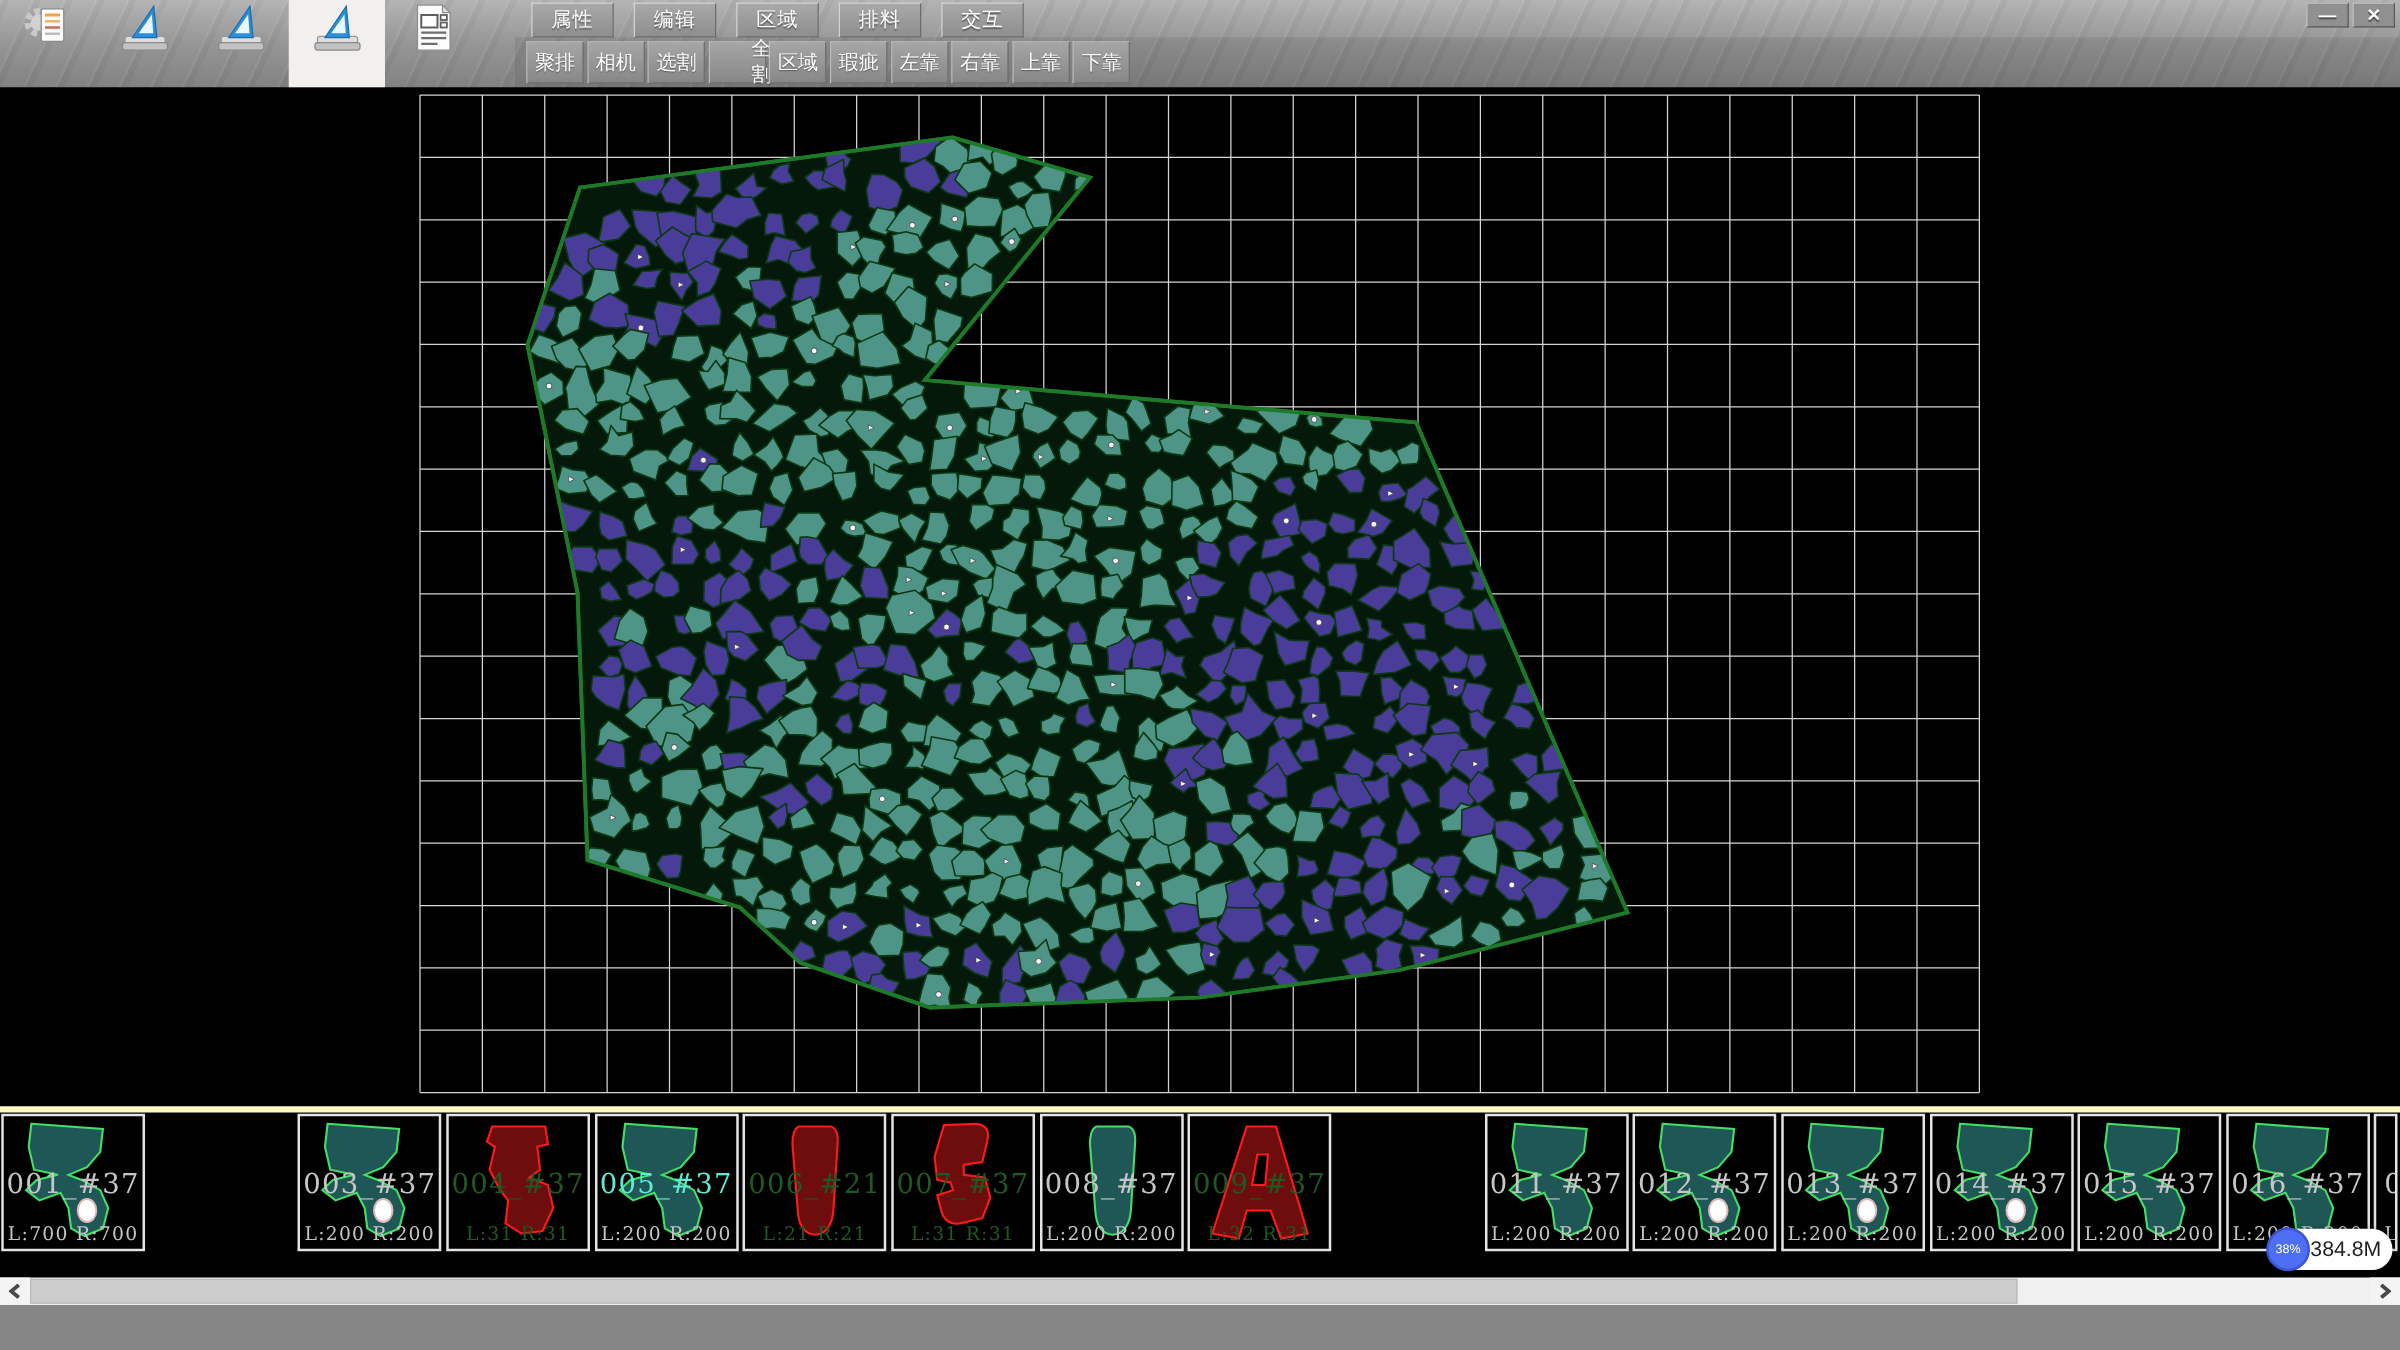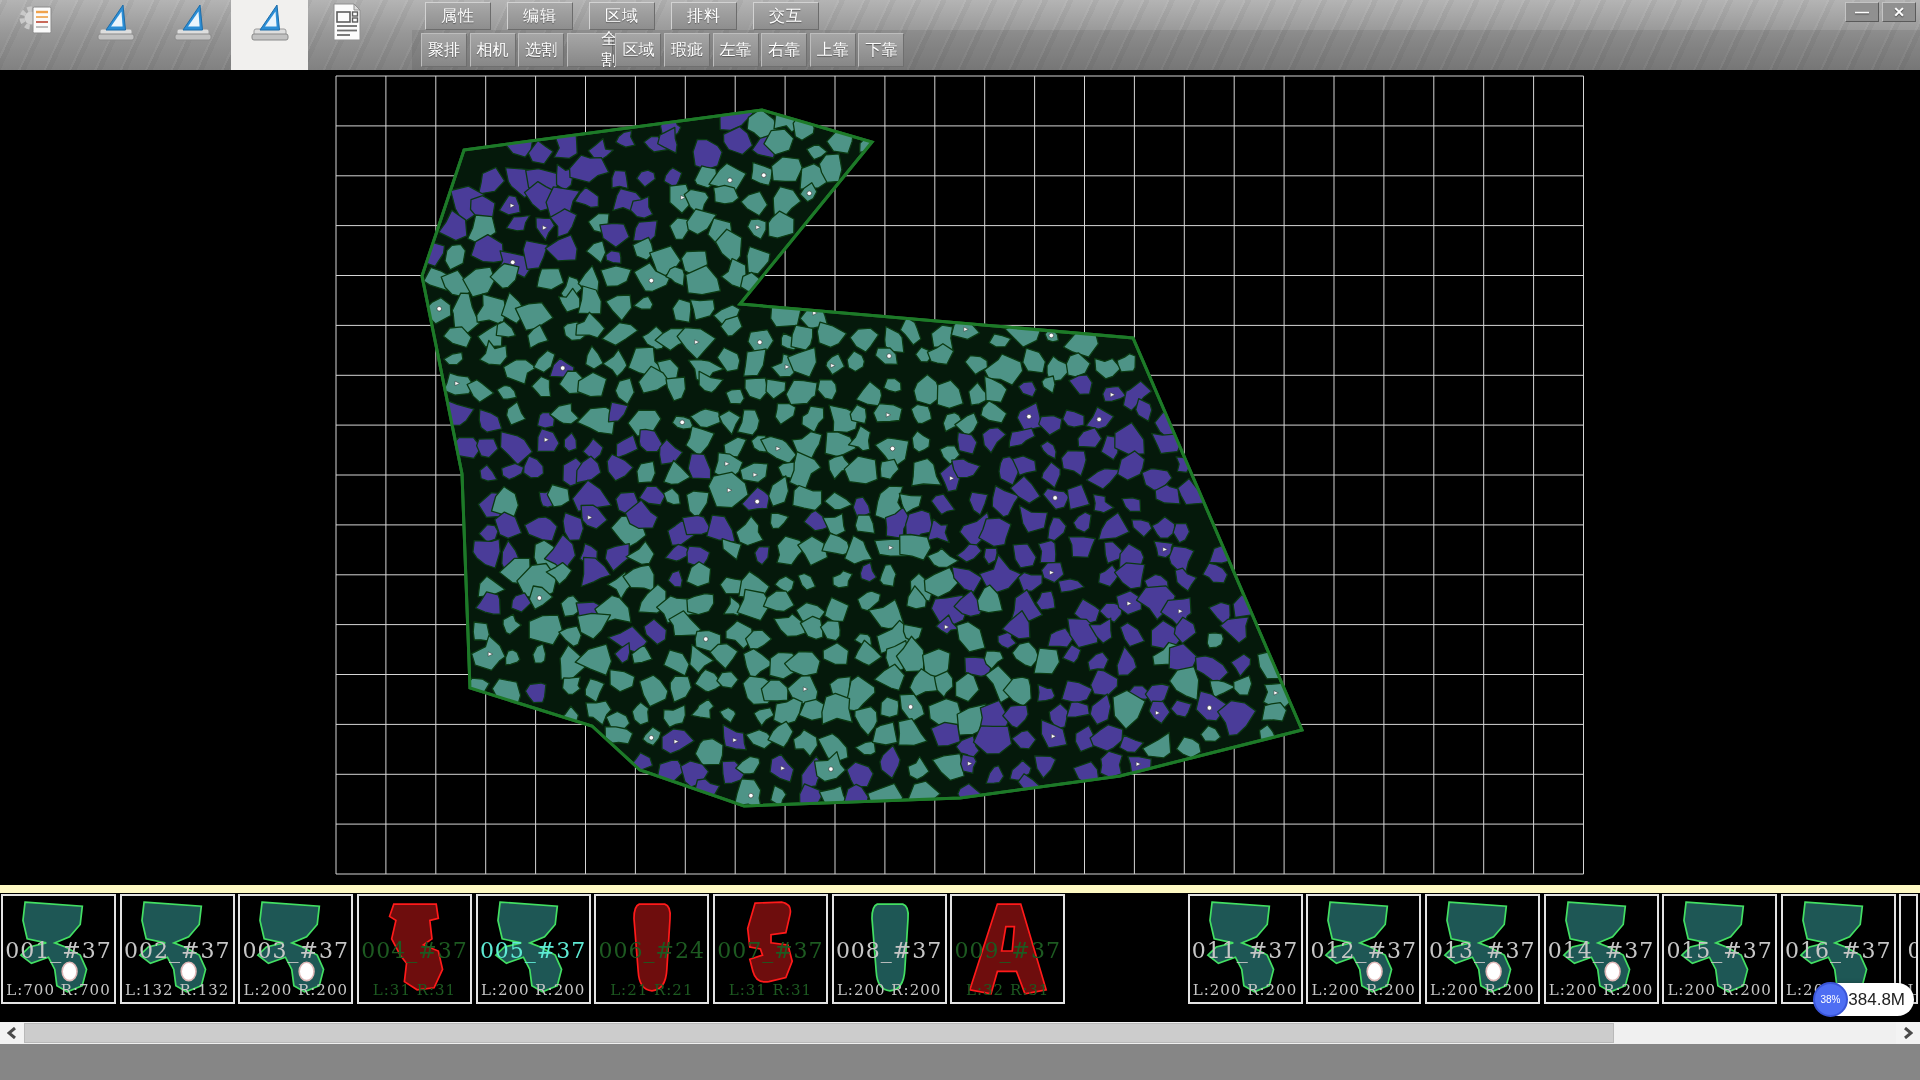--- a/index.html
+++ b/index.html
@@ -31,21 +31,21 @@
   .win-btn{position:absolute;top:2px;width:34px;height:20px;box-sizing:border-box;
     background:#909090;border:1px solid;border-color:#c4c4c4 #5a5a5a #5a5a5a #c4c4c4;
     color:#fff;display:flex;align-items:center;justify-content:center;
     font-size:14px;font-weight:bold;text-shadow:0 1px 1px #444;}
 
   
   .canvas{position:absolute;top:70px;left:0;width:1920px;height:815px;background:#000;}
 
   
   .thumbs{position:absolute;top:885px;left:0;width:1920px;height:118px;background:#000;
-    border-top:8px solid #fef9c3;box-sizing:border-box;}
+    border-top:5px solid #fef9c3;box-sizing:border-box;}
   .thumb{position:absolute;top:1px;height:110px;box-sizing:border-box;background:#000;
     border:2px solid #e4e4e4;overflow:hidden;}
   .thumb svg{position:absolute;left:3px;top:2px;width:106px;height:102px;}
   .thumb .num{position:absolute;top:42px;width:100%;text-align:center;
     font-family:"DejaVu Serif",serif;font-size:22px;letter-spacing:1px;}
   .thumb .lr{position:absolute;bottom:3px;width:100%;text-align:center;
     font-family:"DejaVu Serif",serif;font-size:15px;letter-spacing:1px;}
   .thumb.partial .num,.thumb.partial .lr{text-align:left;padding-left:6px;}
 
   
@@ -830,33 +830,25 @@
 
   <div class="thumbs" id="thumb-strip">
       <div class="thumb" style="left: 1px; width: 115px;">
         <svg viewBox="0 0 100 100" preserveAspectRatio="none">
           <path d="M18,4 L72,8 L70,26 L60,38 L46,44 L56,48 L70,56 L76,70 L72,86 L58,92 L48,86 L46,70 L40,58 L24,64 L14,56 L22,48 L38,44 L20,40 L16,22 Z" fill="#1e5755" stroke="#43df63" stroke-width="1.6" fill-rule="evenodd"></path>
           <ellipse cx="60" cy="72" rx="7" ry="9" fill="#ffffff" stroke="#dfb7b7" stroke-width="1.5"></ellipse>
         </svg>
         <div class="num" style="color:#c6c6c6">001_#37</div>
         <div class="lr" style="color:#c6c6c6">L:700 R:700</div>
       </div>
-      <div class="thumb" style="left: 119.7px; width: 115px;">
+      <div class="thumb" style="left: 238.3px; width: 115px;">
         <svg viewBox="0 0 100 100" preserveAspectRatio="none">
           <path d="M18,4 L72,8 L70,26 L60,38 L46,44 L56,48 L70,56 L76,70 L72,86 L58,92 L48,86 L46,70 L40,58 L24,64 L14,56 L22,48 L38,44 L20,40 L16,22 Z" fill="#1e5755" stroke="#43df63" stroke-width="1.6" fill-rule="evenodd"></path>
           <ellipse cx="60" cy="72" rx="7" ry="9" fill="#ffffff" stroke="#dfb7b7" stroke-width="1.5"></ellipse>
         </svg>
-        <div class="num" style="color:#c6c6c6">002_#37</div>
-        <div class="lr" style="color:#c6c6c6">L:132 R:132</div>
-      </div>
-      <div class="thumb" style="left: 238.3px; width: 115px;">
-        <svg viewBox="0 0 100 100" preserveAspectRatio="none">
-          <path d="M18,4 L72,8 L70,26 L60,38 L46,44 L56,48 L70,56 L76,70 L72,86 L58,92 L48,86 L46,70 L40,58 L24,64 L14,56 L22,48 L38,44 L20,40 L16,22 Z" fill="#1e5755" stroke="#43df63" stroke-width="1.6" fill-rule="evenodd"></path>
-          <ellipse cx="60" cy="72" rx="7" ry="9" fill="#ffffff" stroke="#dfb7b7" stroke-width="1.5"></ellipse>
-        </svg>
         <div class="num" style="color:#c6c6c6">003_#37</div>
         <div class="lr" style="color:#c6c6c6">L:200 R:200</div>
       </div>
       <div class="thumb" style="left: 357px; width: 115px;">
         <svg viewBox="0 0 100 100" preserveAspectRatio="none">
           <path d="M30,6 L70,6 L72,20 L64,22 L66,40 L58,46 L72,52 L76,70 L68,88 L52,90 L40,82 L42,64 L36,56 L28,40 L32,22 L26,18 Z" fill="#6e0d0d" stroke="#ff1a1a" stroke-width="1.6" fill-rule="evenodd"></path>
         </svg>
         <div class="num" style="color:#1d5a21">004_#37</div>
         <div class="lr" style="color:#1d5a21">L:31 R:31</div>
       </div>
@@ -864,21 +856,21 @@
         <svg viewBox="0 0 100 100" preserveAspectRatio="none">
           <path d="M18,4 L72,8 L70,26 L60,38 L46,44 L56,48 L70,56 L76,70 L72,86 L58,92 L48,86 L46,70 L40,58 L24,64 L14,56 L22,48 L38,44 L20,40 L16,22 Z" fill="#1e5755" stroke="#43df63" stroke-width="1.6" fill-rule="evenodd"></path>
         </svg>
         <div class="num" style="color:#5eead4">005_#37</div>
         <div class="lr" style="color:#c6c6c6">L:200 R:200</div>
       </div>
       <div class="thumb" style="left: 594.3px; width: 115px;">
         <svg viewBox="0 0 100 100" preserveAspectRatio="none">
           <path d="M38,6 L62,6 Q68,8 67,20 L64,70 Q63,90 50,91 Q38,90 37,72 L33,20 Q33,8 38,6 Z" fill="#6e0d0d" stroke="#ff1a1a" stroke-width="1.6" fill-rule="evenodd"></path>
         </svg>
-        <div class="num" style="color:#1d5a21">006_#24</div>
+        <div class="num" style="color:#1d5a21">006_#21</div>
         <div class="lr" style="color:#1d5a21">L:21 R:21</div>
       </div>
       <div class="thumb" style="left: 712.9px; width: 115px;">
         <svg viewBox="0 0 100 100" preserveAspectRatio="none">
           <path d="M35,5 L60,4 Q70,6 68,16 L64,34 L50,36 L50,44 L66,46 L70,62 L64,78 L48,82 Q36,84 33,72 L30,60 L42,56 L40,50 L30,48 L28,30 Z" fill="#6e0d0d" stroke="#ff1a1a" stroke-width="1.6" fill-rule="evenodd"></path>
         </svg>
         <div class="num" style="color:#1d5a21">007_#37</div>
         <div class="lr" style="color:#1d5a21">L:31 R:31</div>
       </div>
       <div class="thumb" style="left: 831.6px; width: 115px;">

